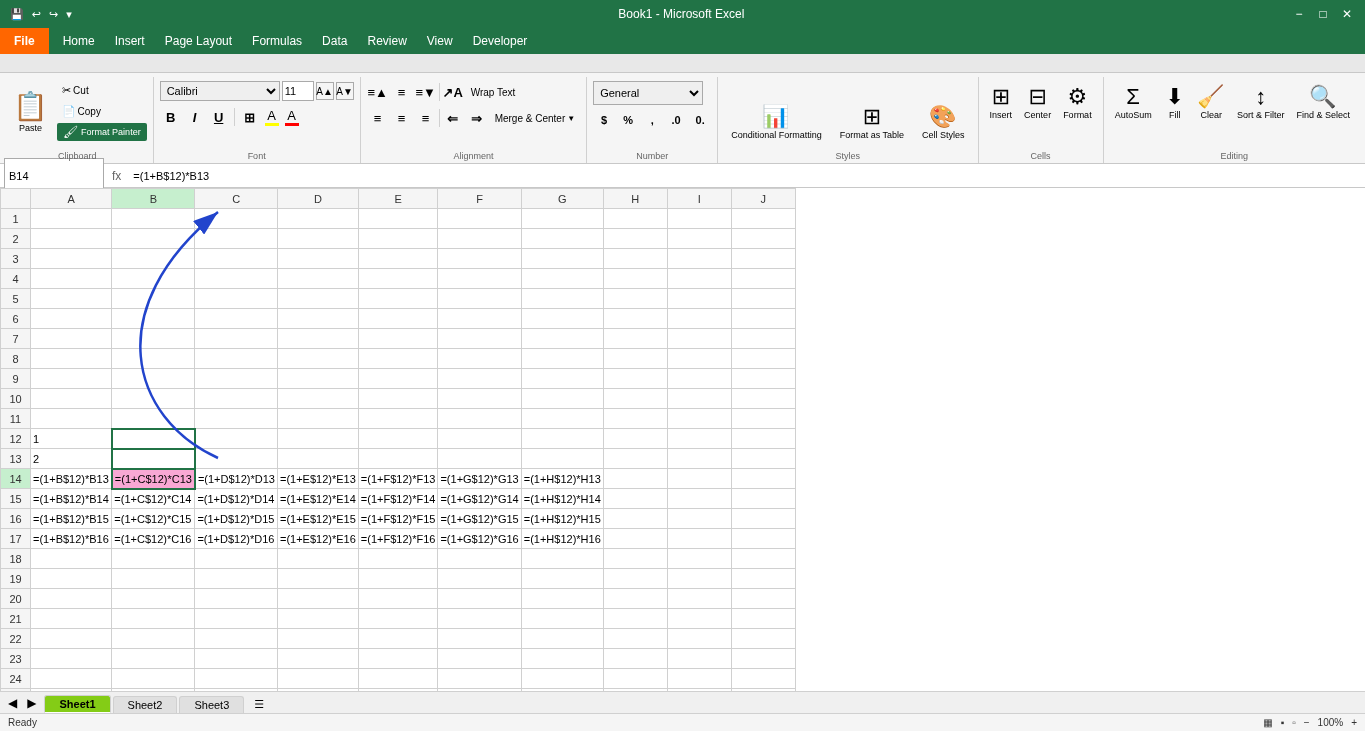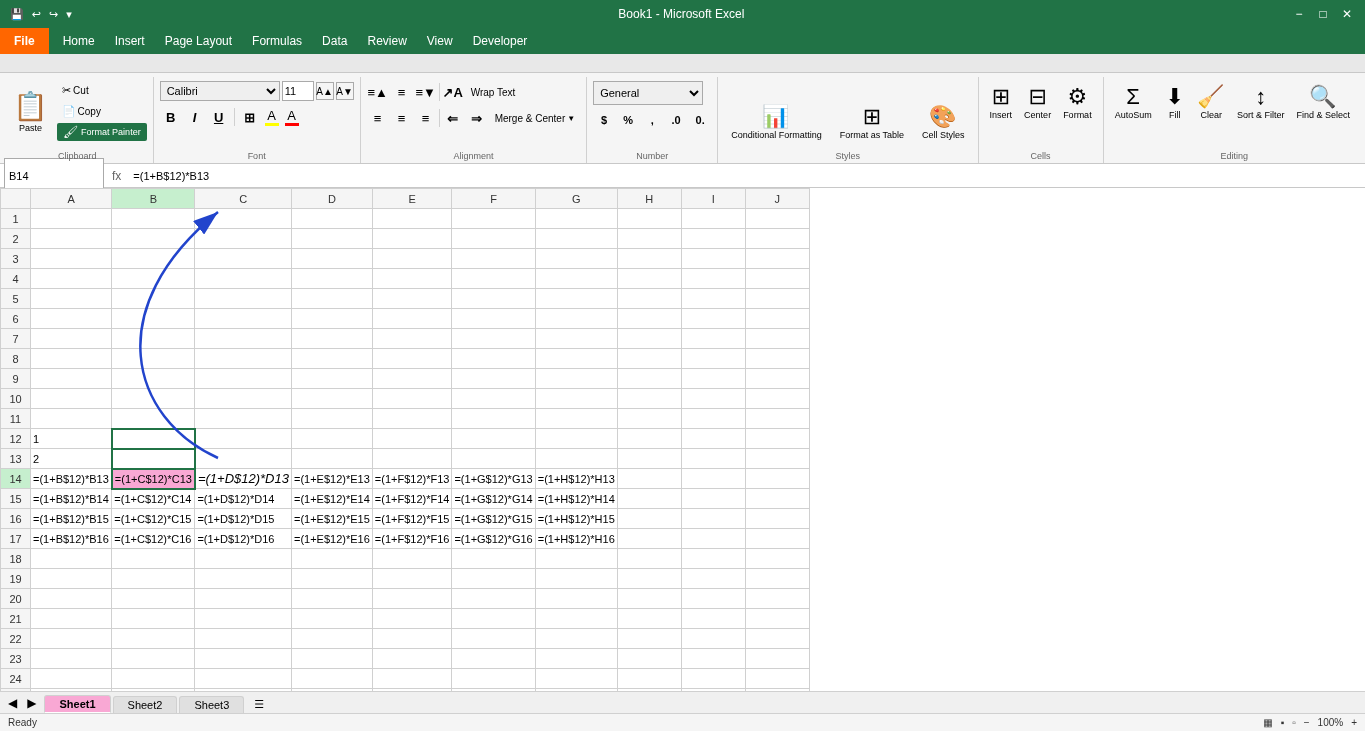--- a/index.html
+++ b/index.html
@@ -255,21 +255,21 @@
       padding: 2px 14px;
       border: 1px solid #d0d0d0;
       border-bottom: none;
       background: #e0e0e0;
       font-size: 11px;
       cursor: pointer;
       border-radius: 3px 3px 0 0;
       margin-right: 2px;
     }
     .sheet-tab.active {
-      background: #f9a8d4;
+      background: #84cc16;
       border-bottom: 1px solid #fff;
       font-weight: bold;
     }
 
     
     #annotation-layer {
       position: absolute;
       top: 0; left: 0;
       pointer-events: none;
       width: 100%;
@@ -690,21 +690,21 @@
             <td class="cell"></td>
             <td class="cell"></td>
             <td class="cell"></td>
             <td class="cell"></td>
             <td class="cell"></td>
           </tr>
           <tr>
             <th class="row-header" style="background: rgb(198, 239, 206);">14</th>
             <td class="cell" style="font-size: 11px;">=(1+B$12)*B13</td>
             <td class="cell" style="background: #f9a8d4; border: 2px solid rgb(33, 115, 70); font-size: 11px;">=(1+C$12)*C13</td>
-            <td class="cell" style="font-size: 13px; font-style: italic;">=(1+D$12)*D13</td>
+            <td class="cell" style="font-size: 11px;">=(1+D$12)*D13</td>
             <td class="cell" style="font-size: 11px;">=(1+E$12)*E13</td>
             <td class="cell" style="font-size: 11px;">=(1+F$12)*F13</td>
             <td class="cell" style="font-size: 11px;">=(1+G$12)*G13</td>
             <td class="cell" style="font-size: 11px;">=(1+H$12)*H13</td>
             <td class="cell"></td>
             <td class="cell"></td>
             <td class="cell"></td>
           </tr>
           <tr>
             <th class="row-header">15</th>

